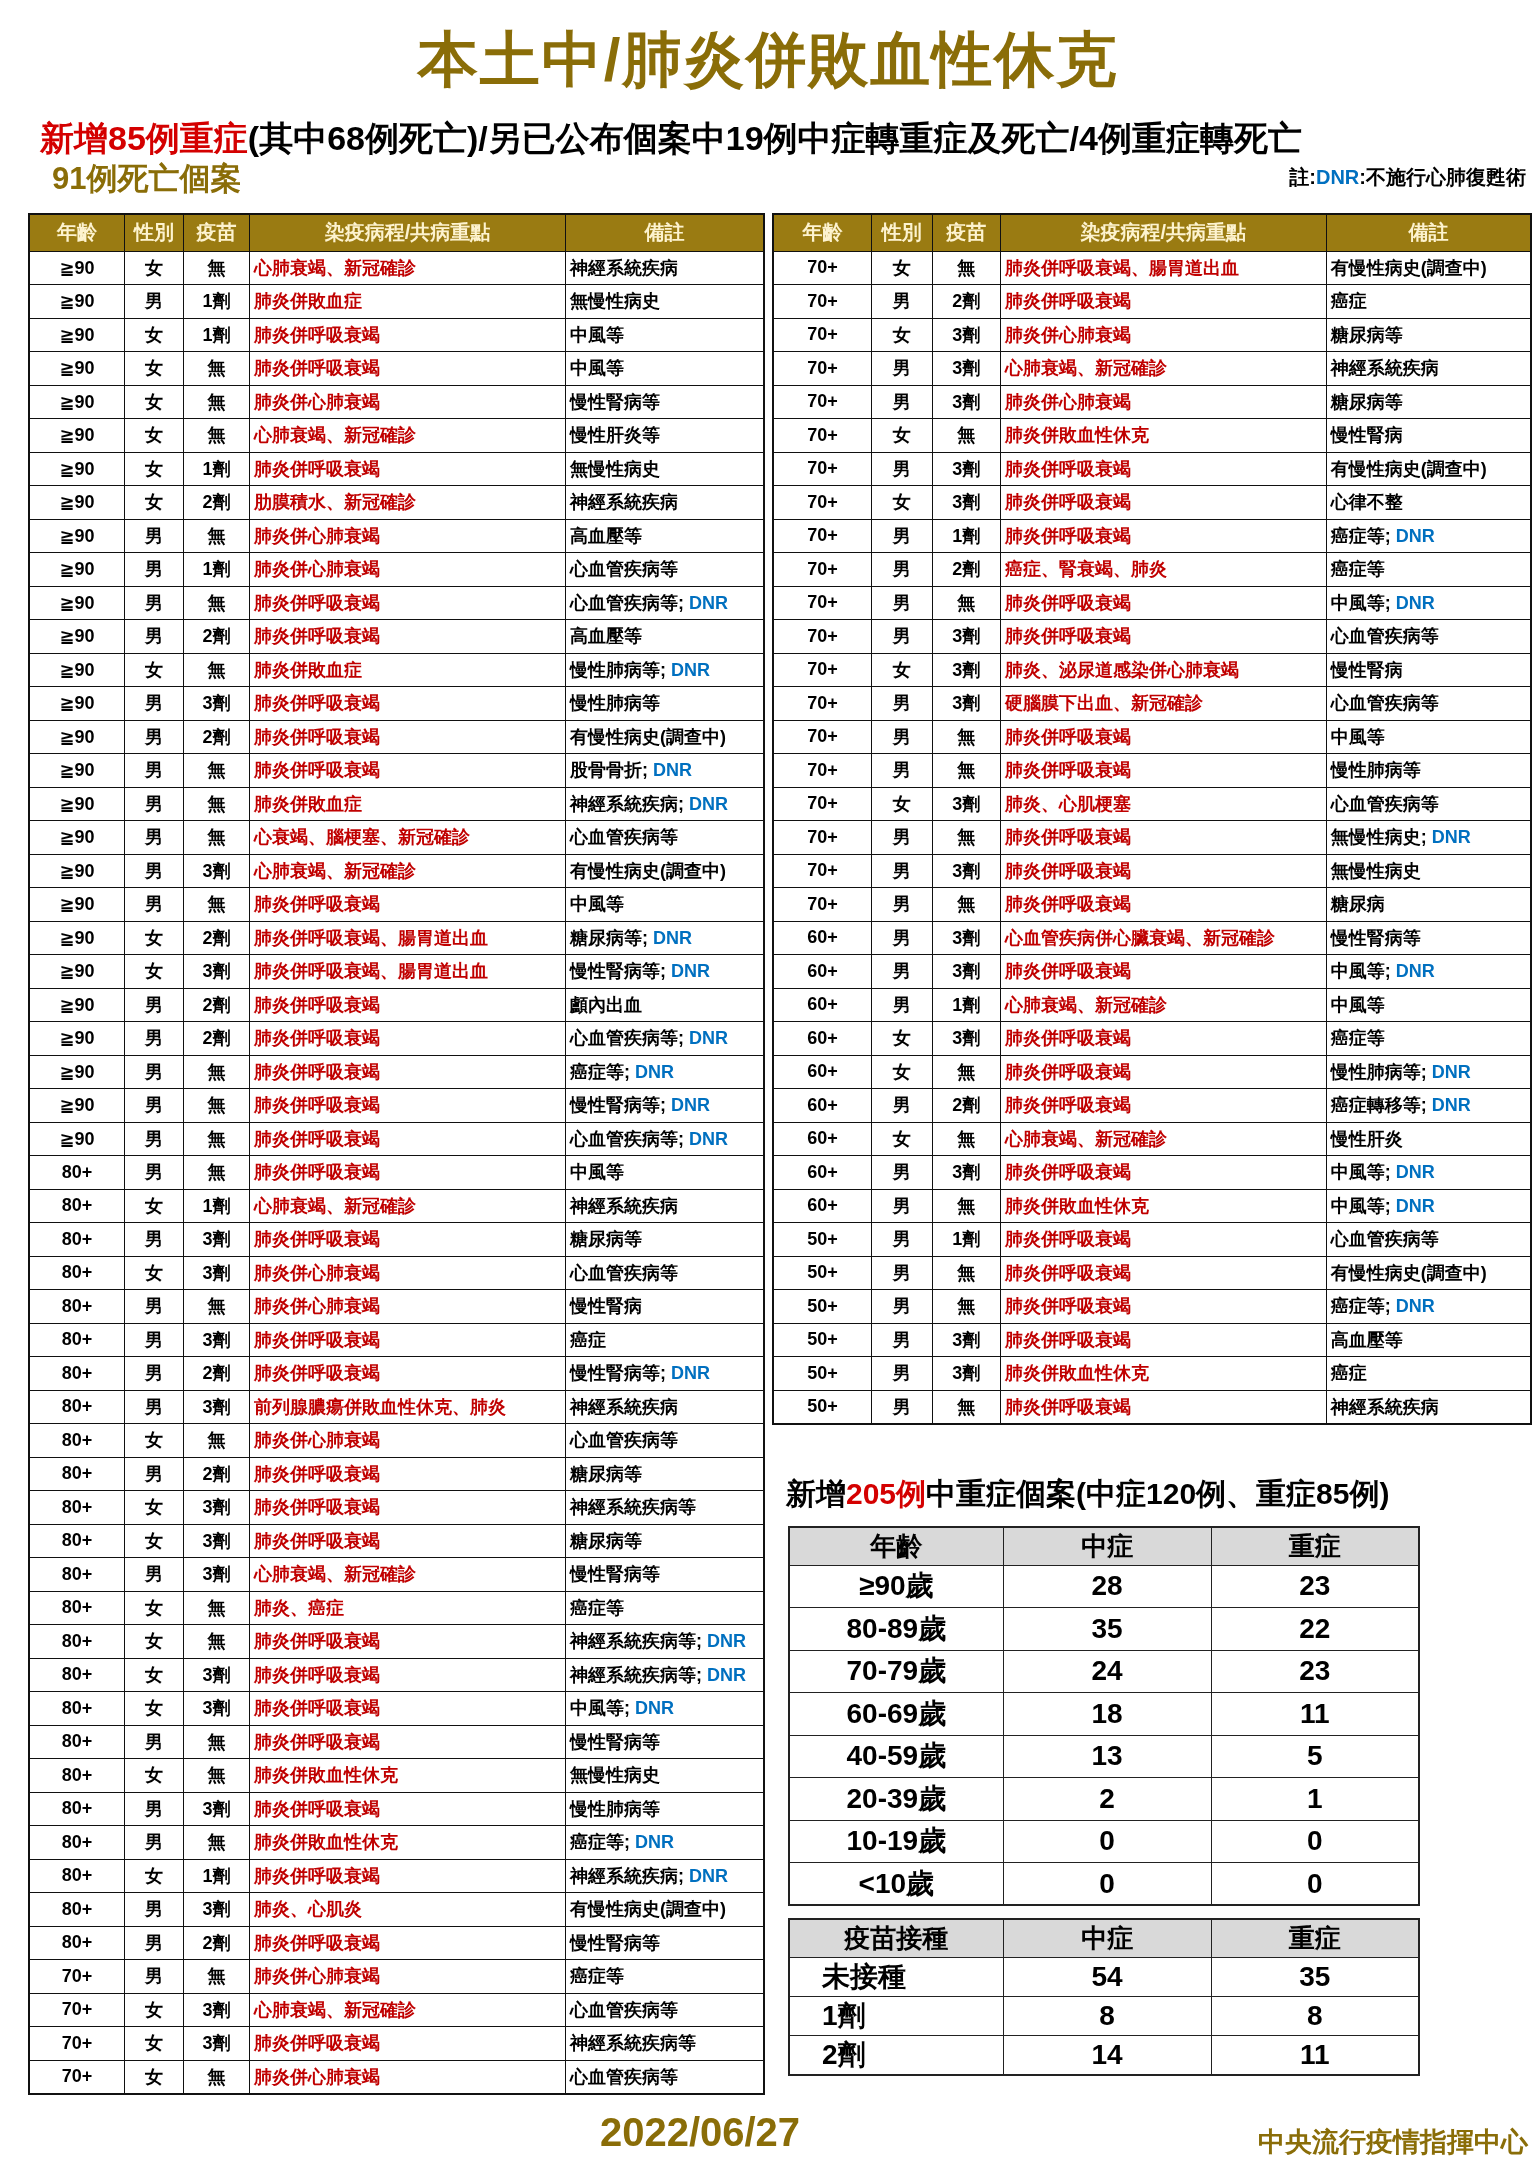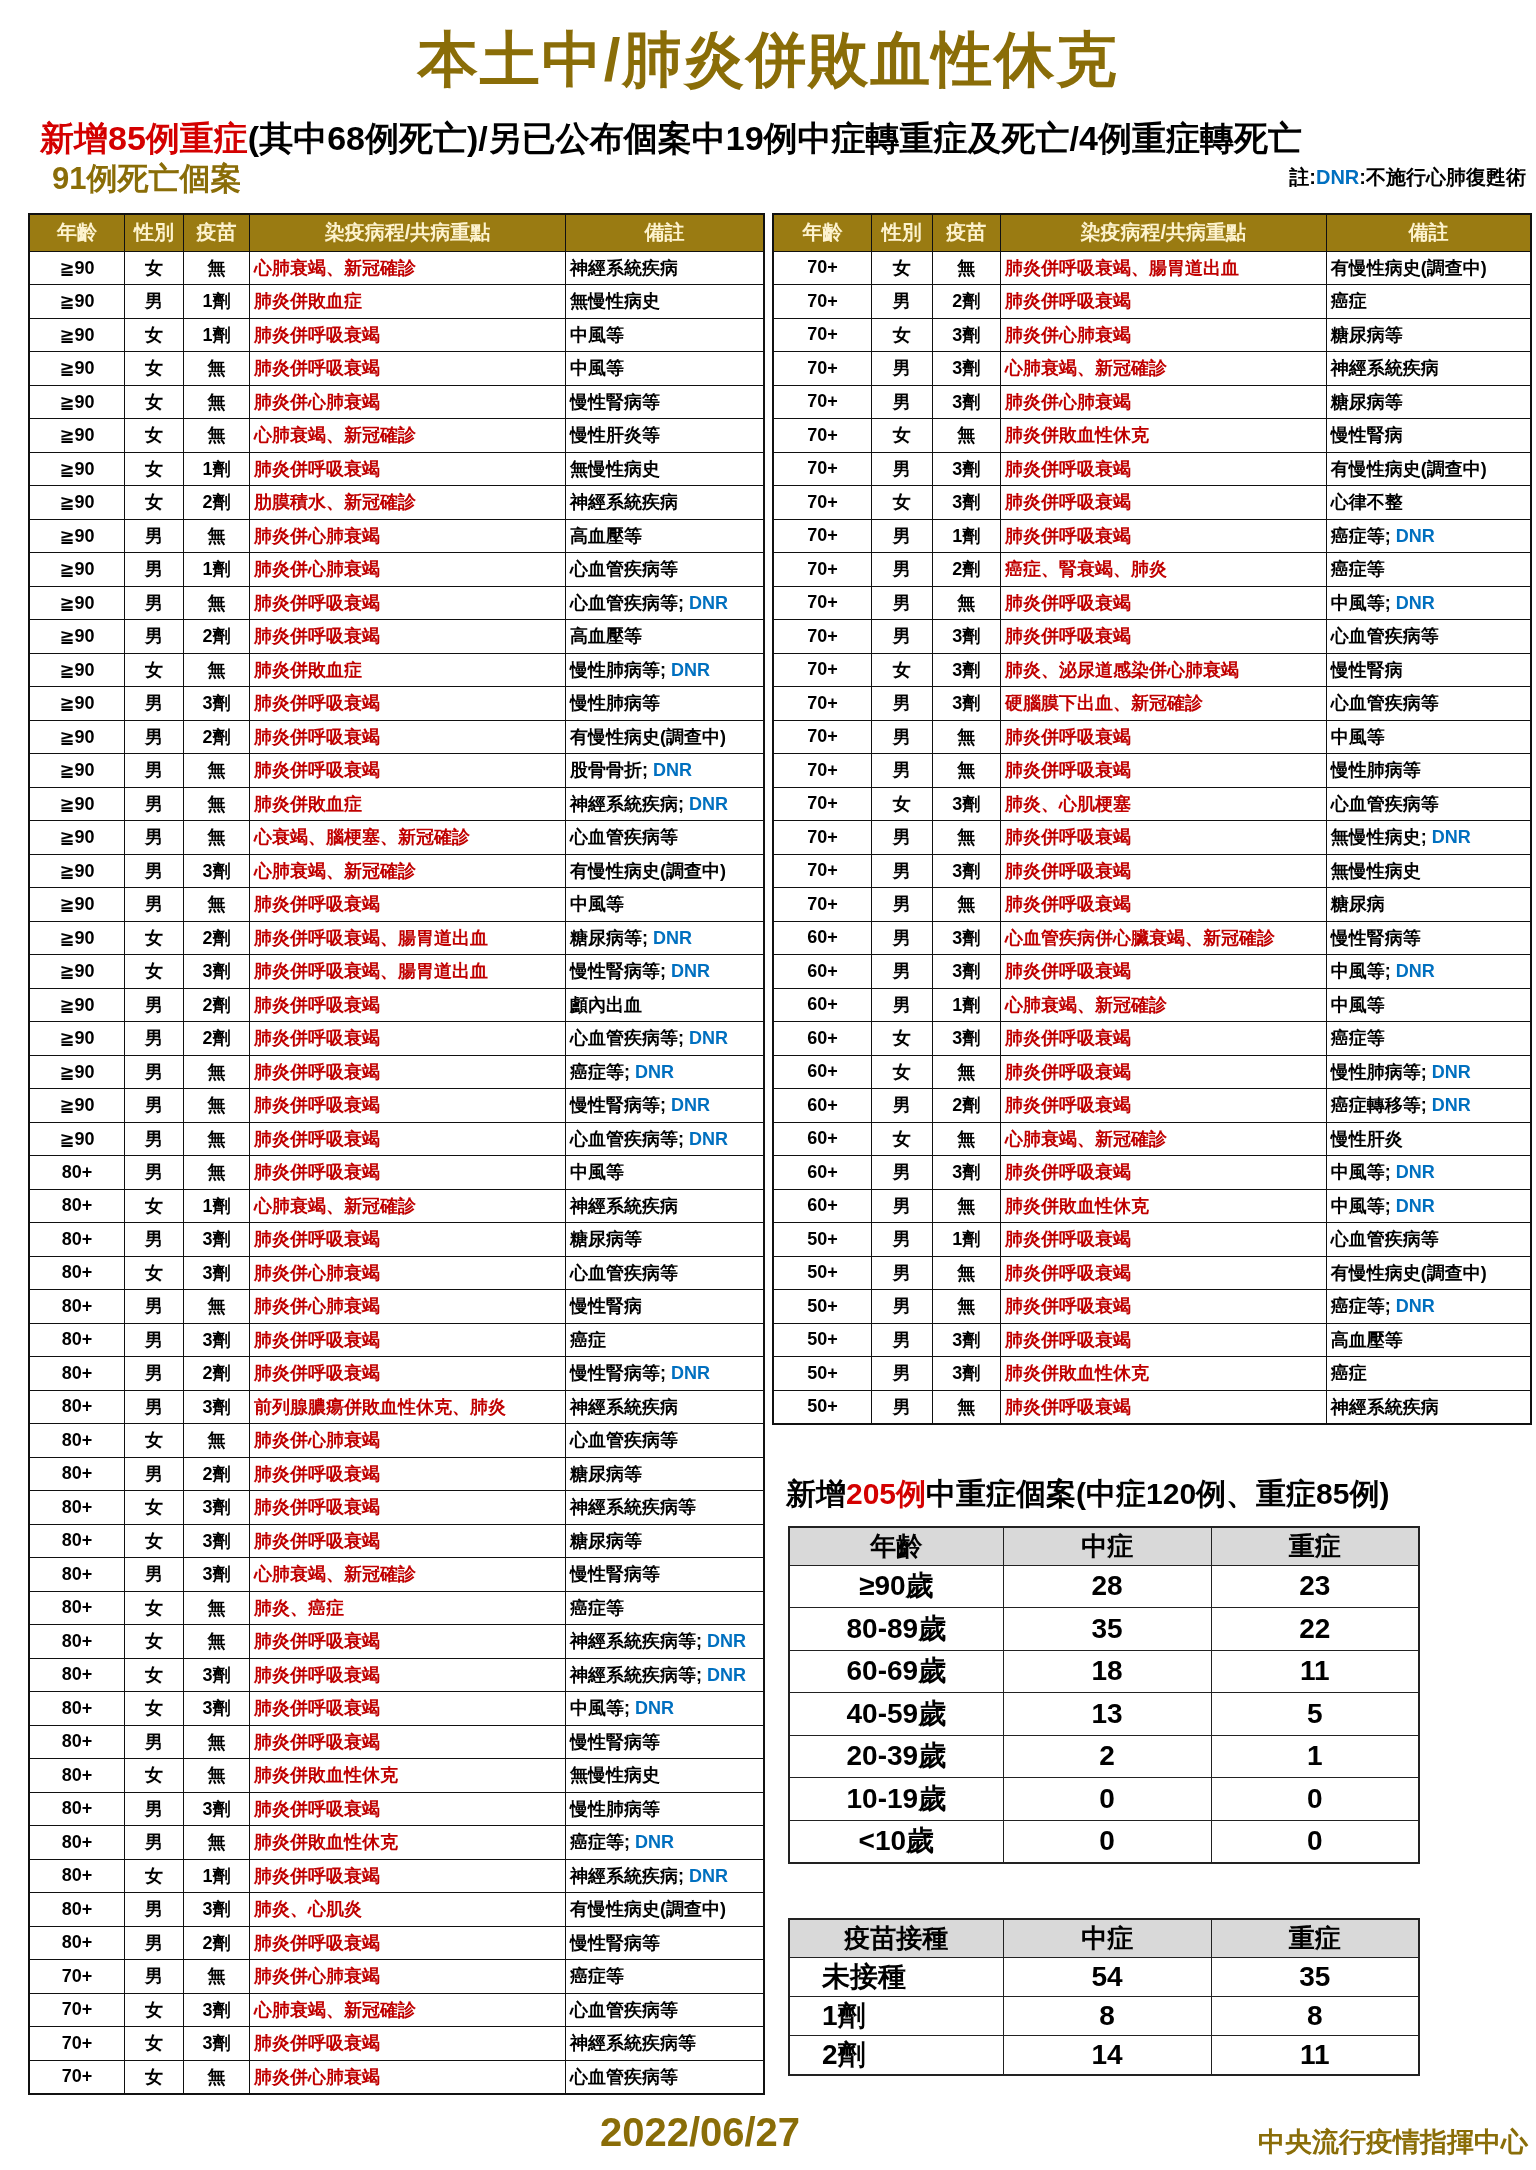--- a/index.html
+++ b/index.html
@@ -790,20 +790,25 @@
         <td>≥90歲</td>
         <td>28</td>
         <td>23</td>
       </tr>
       <tr>
         <td>80-89歲</td>
         <td>35</td>
         <td>22</td>
       </tr>
       <tr>
+        <td>70-79歲</td>
+        <td>24</td>
+        <td>23</td>
+      </tr>
+      <tr>
         <td>60-69歲</td>
         <td>18</td>
         <td>11</td>
       </tr>
       <tr>
         <td>40-59歲</td>
         <td>13</td>
         <td>5</td>
       </tr>
       <tr>

